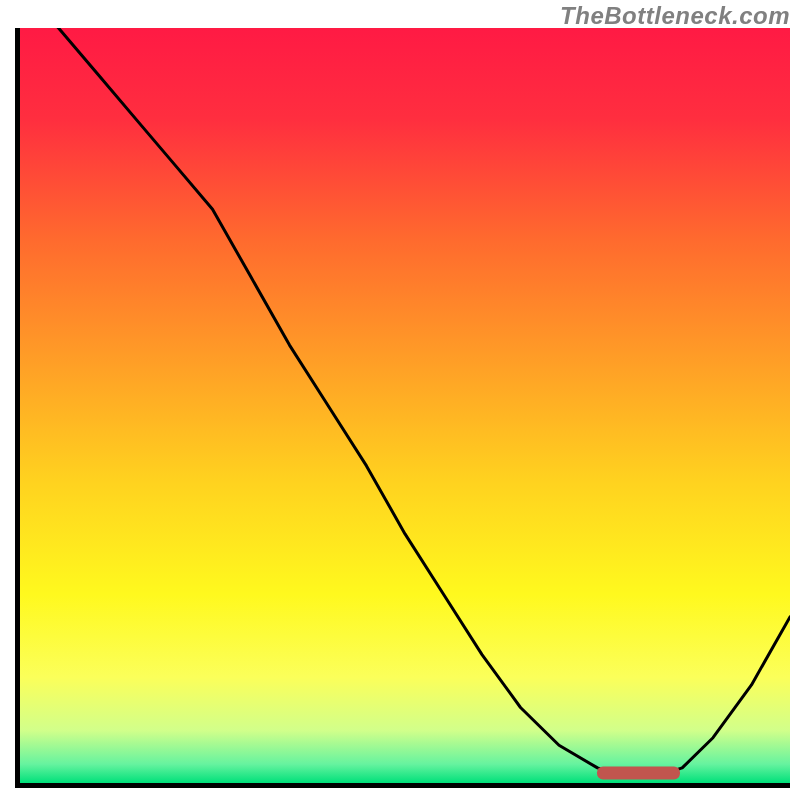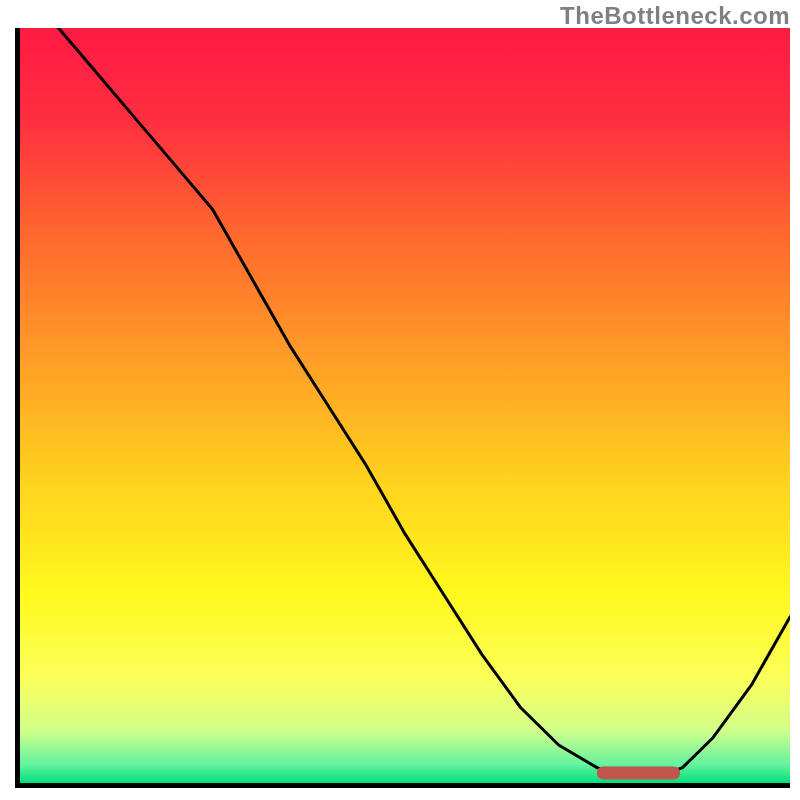--- a/index.html
+++ b/index.html
@@ -7,20 +7,21 @@
     padding: 0;
     width: 800px;
     height: 800px;
     background: #ffffff;
     font-family: Arial, Helvetica, sans-serif;
   }
   .container {
     position: relative;
     width: 800px;
     height: 800px;
+    font-style: italic;
   }
   .watermark {
     position: absolute;
     top: 2px;
     right: 10px;
     font-size: 24px;
     font-weight: bold;
     color: #808080;
     letter-spacing: 0.5px;
     z-index: 10;

